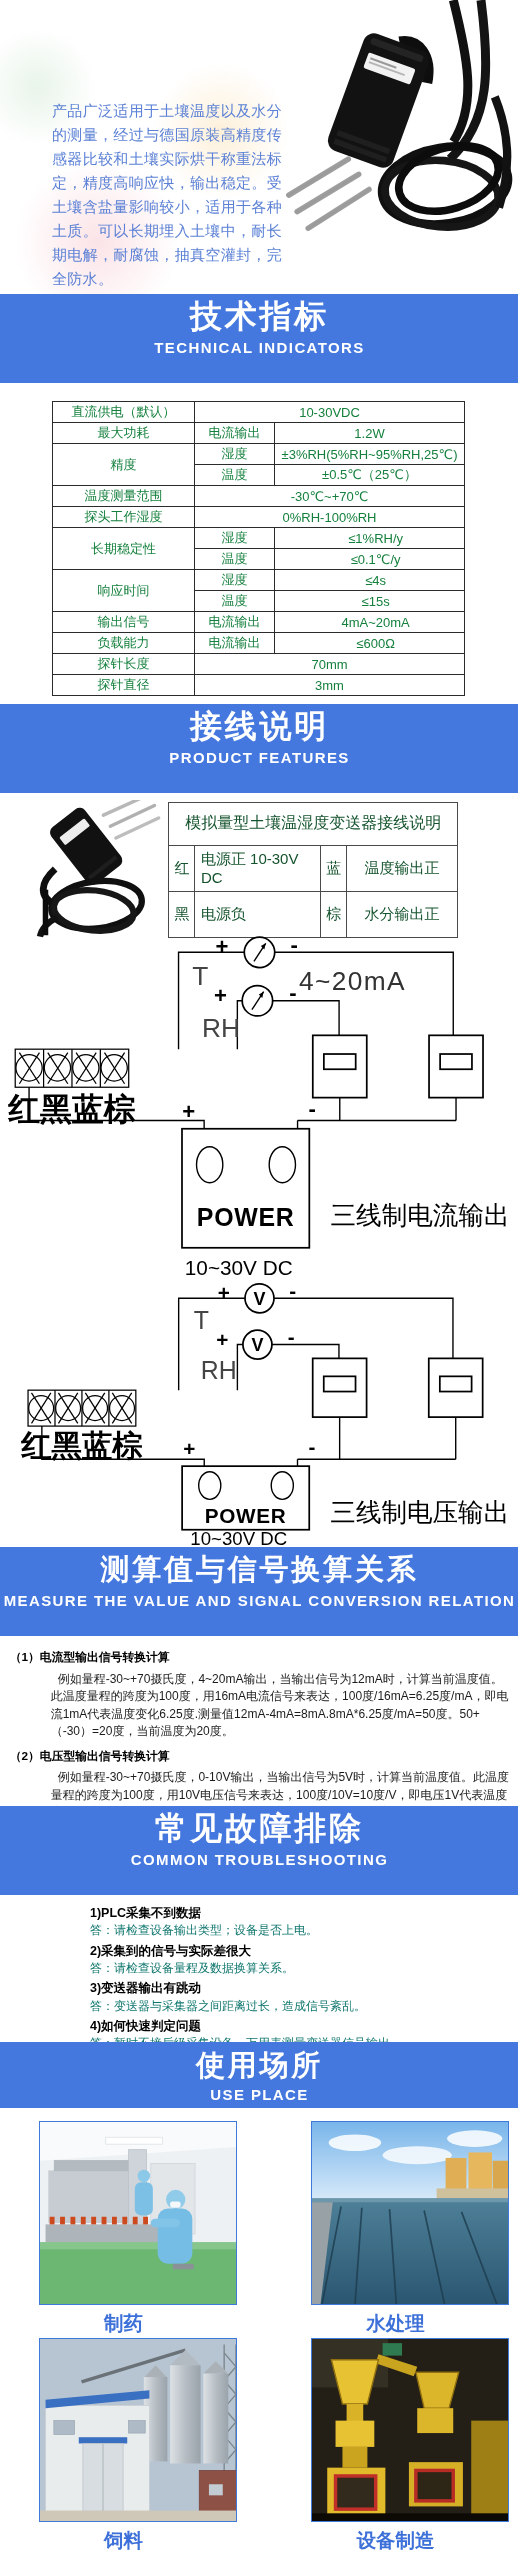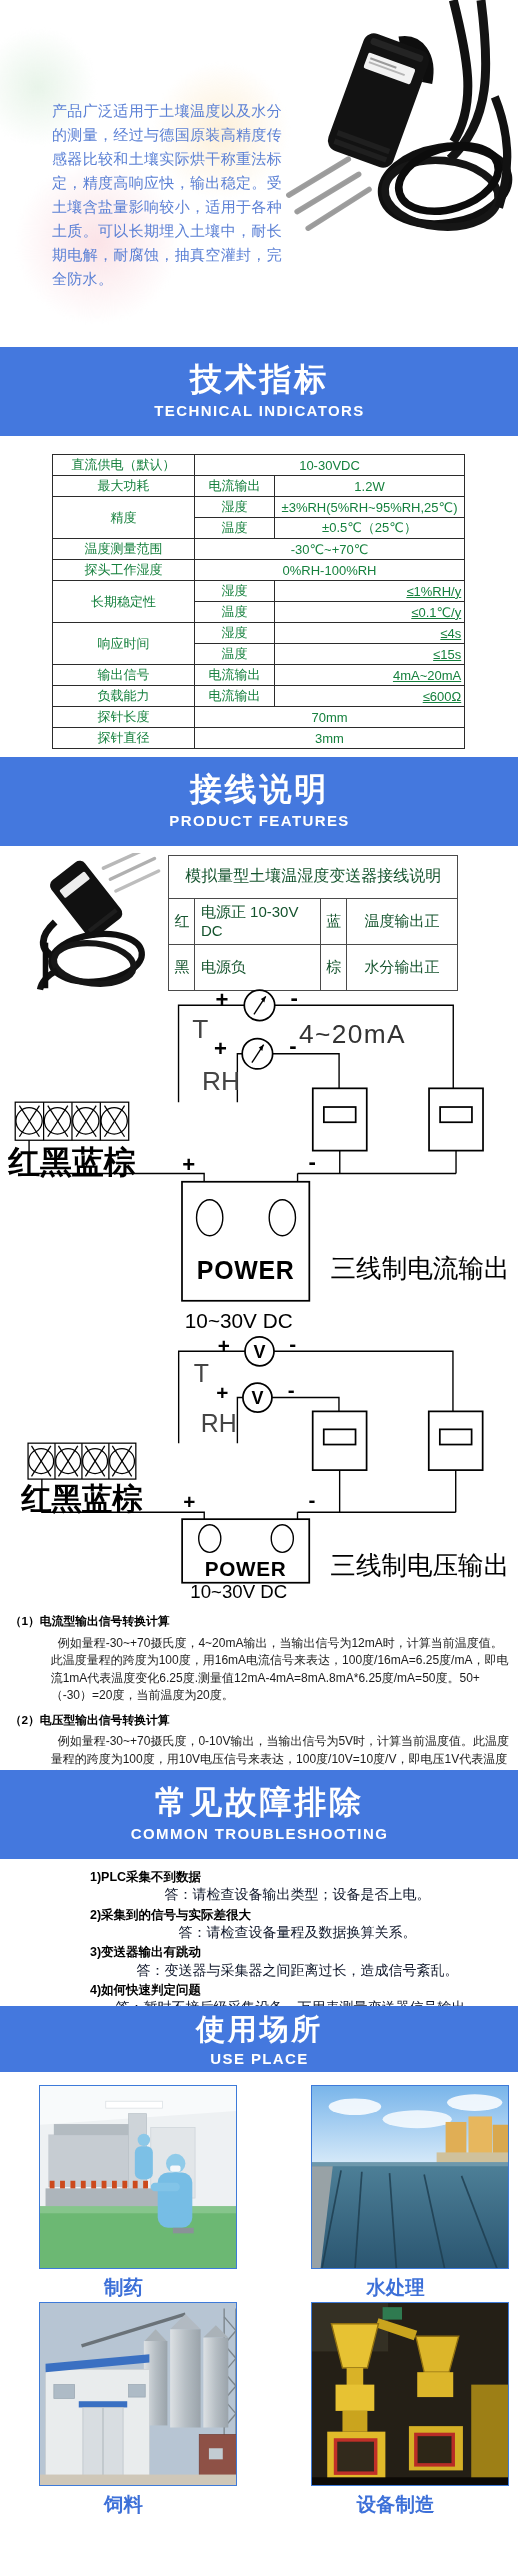--- a/index.html
+++ b/index.html
@@ -1,63 +1,63 @@
 <!DOCTYPE html>
 <html style="font-size:11px"><head>
 <meta charset="utf-8">
 <style>
   * { margin:0; padding:0; box-sizing:border-box; }
   body { width:519px; height:2576px; overflow:hidden; background:#fff;
          font-family:"Liberation Sans","DejaVu Sans",sans-serif; position:relative; }
   .page { width:519px; }
 
   
-  .hero { position:relative; width:519px; height:347px; background:#fff; overflow:hidden; }
+  .hero { position:relative; width:519px; height:294px; background:#fff; overflow:hidden; }
   .bokeh { position:absolute; border-radius:50%; filter:blur(1.4px); }
   .bk1 { left:14px; top:159px; width:166px; height:166px; background:radial-gradient(circle,#fbe3e7 0%,rgba(251,227,231,0) 70%); }
   .bk2 { left:152px; top:62px; width:138px; height:138px; background:radial-gradient(circle,#fdf0da 0%,rgba(253,240,218,0) 70%); }
   .bk3 { left:-21px; top:28px; width:118px; height:118px; background:radial-gradient(circle,#e8f4e9 0%,rgba(232,244,233,0) 70%); }
   .hero-text { position:absolute; left:52px; top:99px; width:230px;
                font-size:15px; line-height:24px; color:#5b80d5; letter-spacing:0.3px; text-align:justify; }
   .hero-art { position:absolute; right:0; top:0; }
 
   
-  .banner { width:519px; height:89px; background:#4478DE; text-align:center; padding-top:14px; }
+  .banner { width:519px; height:89px; background:#4478DE; text-align:center; padding-top:4px; }
   .banner-title { color:#fff; font-size:32px; font-weight:bold; letter-spacing:2.8px; line-height:37px; }
   .banner-sub { color:#fff; font-size:15px; letter-spacing:1.4px; margin-top:3.5px; font-weight:bold; }
   .banner.short { height:66px; padding-top:7px; }
   .banner.short .banner-title { font-size:29px; line-height:33px; }
 
   
   .spec-wrap { padding:18px 0 8.3px 52px; }
   table.spec { border-collapse:collapse; width:412px; table-layout:fixed; }
   table.spec td { border:0.7px solid #2b2b2b; height:21px; font-size:13px; color:#15803d;
                   text-align:center; padding:0 2.8px; }
-  table.spec td.lft { text-align:right; padding-left:15px;text-decoration:underline; }
+  table.spec td.lft { text-align:center; padding-left:15px; }
 
   
   .media-row { display:flex; align-items:flex-start; padding:7px 0 0 19.4px; height:142px; }
   .media-row svg { flex:none; }
   table.wire { border-collapse:collapse; table-layout:fixed; width:289px; margin-left:7px; margin-top:1.4px; }
   table.wire td { border:1.4px solid #4a4a4a; font-size:15px; color:#14532d; text-align:center; }
   table.wire td.hdr { height:43px; font-size:16px; }
   table.wire td.c2 { text-align:left; padding-left:5.5px; }
   table.wire tr.r { height:46px; }
 
   .diagram { display:block; }
 
   
   .conversion { padding:14px 9.7px 0 9.7px; height:170px; overflow:hidden; }
   .conv-h { font-size:11.8px; font-weight:bold; color:#000; margin-bottom:4.8px; }
   .conv-p { font-size:12px; line-height:17.3px; color:#1c1c1c; margin-bottom:8.3px; text-indent:7px;margin-left:41px; }
 
   
   .trouble { padding:5.5px 14px 0 90px; height:147px; overflow:hidden; }
   .tr-q { font-size:12.5px; font-weight:bold; color:#000; margin:5.5px 0 2.1px; line-height:15px; }
-  .tr-a { font-size:14px; color:#0f172a; line-height:15px;text-align:center; }
+  .tr-a { font-size:12px; color:#0f766e; line-height:15px; }
 
   
   .use-grid { padding:12.5px 39px 0 39px; }
   .use-row { display:flex; justify-content:space-between; }
   .use-cell { width:169px; }
   .photo { width:198px; height:184px; border:1.4px solid #3d7ad9; background:#fff; overflow:hidden; }
   .photo svg { display:block; }
   .caption { text-align:center; color:#3d70d8; font-size:19.4px; font-weight:bold;
              height:33px; line-height:36px; }
 
@@ -355,20 +355,24 @@
     <text x="282" y="254" font-size="30" font-weight="bold" class="cad" text-anchor="end">+</text>
     <text x="446" y="250" font-size="30" font-weight="bold" class="cad">-</text>
     <rect x="263" y="268" width="184" height="92" fill="#fff" stroke="#000" stroke-width="2.5"></rect>
     <ellipse cx="303" cy="296" rx="16" ry="20" fill="none" stroke="#000" stroke-width="2"></ellipse>
     <ellipse cx="408" cy="296" rx="16" ry="20" fill="none" stroke="#000" stroke-width="2"></ellipse>
     <text x="355" y="350" font-size="30" font-weight="bold" class="cad" text-anchor="middle" letter-spacing="1">POWER</text>
     <text x="345" y="382" font-size="27" class="cad" text-anchor="middle">10~30V DC</text>
     <text x="607" y="348" font-size="37" class="cad" text-anchor="middle">三线制电压输出</text>
   </svg>
 
+  <section class="banner">
+    <h2 class="banner-title" style="font-size:29px;">测算值与信号换算关系</h2>
+    <div class="banner-sub">MEASURE THE VALUE AND SIGNAL CONVERSION RELATION</div>
+  </section>
 
   <section class="conversion">
     <div class="conv-h">（1）电流型输出信号转换计算</div>
     <p class="conv-p">例如量程-30~+70摄氏度，4~20mA输出，当输出信号为12mA时，计算当前温度值。此温度量程的跨度为100度，用16mA电流信号来表达，100度/16mA=6.25度/mA，即电流1mA代表温度变化6.25度.测量值12mA-4mA=8mA.8mA*6.25度/mA=50度。50+（-30）=20度，当前温度为20度。</p>
     <div class="conv-h">（2）电压型输出信号转换计算</div>
     <p class="conv-p">例如量程-30~+70摄氏度，0-10V输出，当输出信号为5V时，计算当前温度值。此温度量程的跨度为100度，用10V电压信号来表达，100度/10V=10度/V，即电压1V代表温度变化10度.测量值5V-0V=5V.5V*10度/V=50度。50+（-30）=20度，当前温度为20度。</p>
   </section>
 
   <section class="banner">
     <h2 class="banner-title">常见故障排除</h2>

